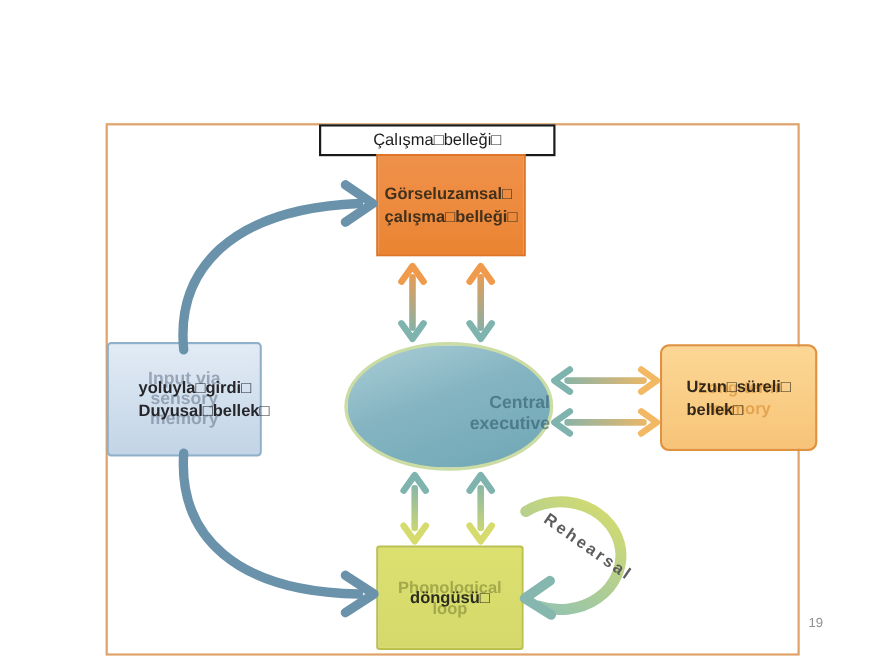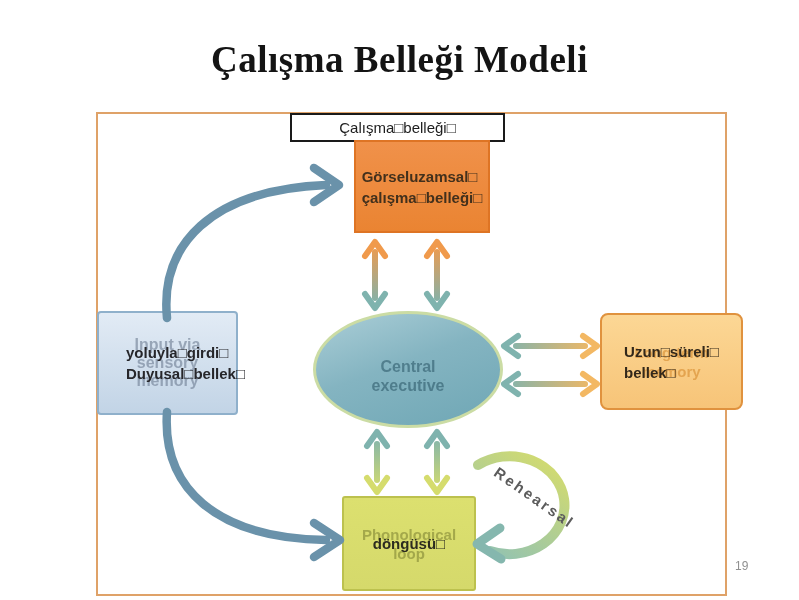--- a/index.html
+++ b/index.html
@@ -33,36 +33,36 @@
   }
   .header-box{
     left:290px;top:113px;width:215px;height:29px;background:#ffffff;
     border:2px solid #1a1a1a;z-index:3;
     font-size:15px;color:#1d1d1d;font-weight:500;
   }
   .visuo-box{
     left:342px;top:140px;width:136px;height:93px;
     background:linear-gradient(180deg,#f0914a 0%,#ea8432 100%);
     border:2px solid #de7424;
-    font-size:15px;font-weight:600;color:#42301c;line-height:21px;margin-left:12px;
+    font-size:15px;font-weight:600;color:#42301c;line-height:21px;
   }
   .sensory-box{
     left:97px;top:311px;width:141px;height:104px;
     background:linear-gradient(180deg,#e2ebf5 0%,#c2d4e6 100%);
     border:2px solid #8fb0cb;border-radius:4px;
     font-size:15px;font-weight:600;color:#26262a;line-height:21px;padding-left:36px;
   }
   .sensory-box .ghost{font-size:16px;font-weight:600;line-height:18px;color:rgba(108,124,145,0.60);}
   .exec-ellipse{
     left:313px;top:311px;width:190px;height:117px;border-radius:50%;
     background:linear-gradient(160deg,#abced7 0%,#84b4c1 45%,#6fa7b5 100%);
     border:3px solid #cbdca4;
     font-size:15px;font-weight:600;color:#1f2c33;line-height:21px;
   }
-  .exec-ellipse .ghost{font-size:16px;font-weight:600;line-height:19px;color:rgba(38,82,98,0.55);transform:translateY(6px);}
+  .exec-ellipse .ghost{font-size:16px;font-weight:600;line-height:19px;color:rgba(38,82,98,0.55);transform:translateY(6px);align-items:flex-end;}
   .longterm-box{
     left:600px;top:313px;width:143px;height:97px;
     background:linear-gradient(180deg,#fcd795 0%,#f7c478 100%);
     border:2px solid #e0923e;border-radius:8px;
     font-size:15px;font-weight:600;color:#33281a;line-height:21px;
   }
   .longterm-box .ghost{font-size:15px;font-weight:600;line-height:19px;color:rgba(214,140,48,0.62);}
   .phono-box{
     left:342px;top:496px;width:134px;height:95px;
     background:linear-gradient(180deg,#dce06f 0%,#d5d96b 100%);
@@ -78,21 +78,20 @@
   .page-number{
     position:absolute;left:735px;top:559px;z-index:5;
     font-size:12px;color:#909090;
   }
 </style>
 </head>
 <body>
 
 <div class="slide">
 
-  <div class="slide-title">Çalışma Belleği Modeli</div>
 
   <div class="outer-frame"></div>
 
   <svg class="svg-layer svg-behind" width="799" height="600" viewBox="0 0 799 600">
     <defs>
       <linearGradient id="gLoop" gradientUnits="userSpaceOnUse" x1="545" y1="450" x2="470" y2="555">
         <stop offset="0" stop-color="#d5dc6d"></stop>
           <stop offset="1" stop-color="#8cc0b8"></stop>
       </linearGradient>
     </defs>

